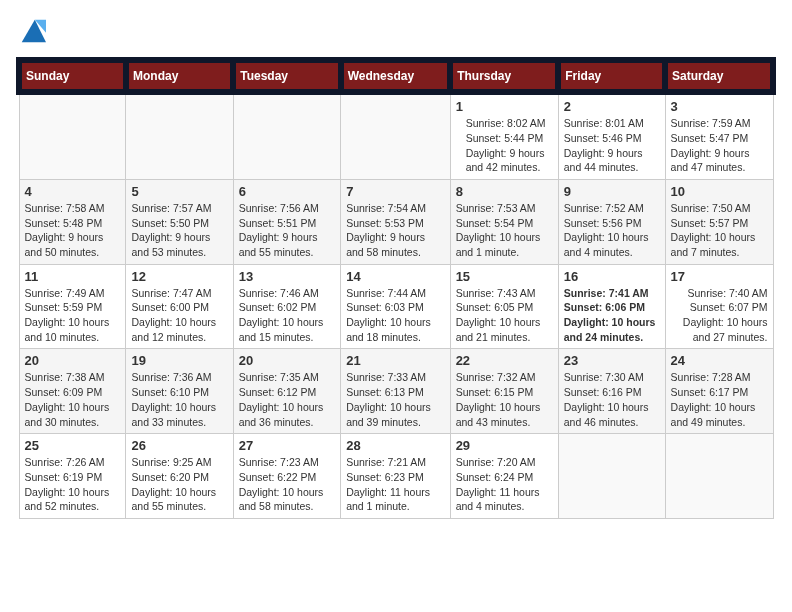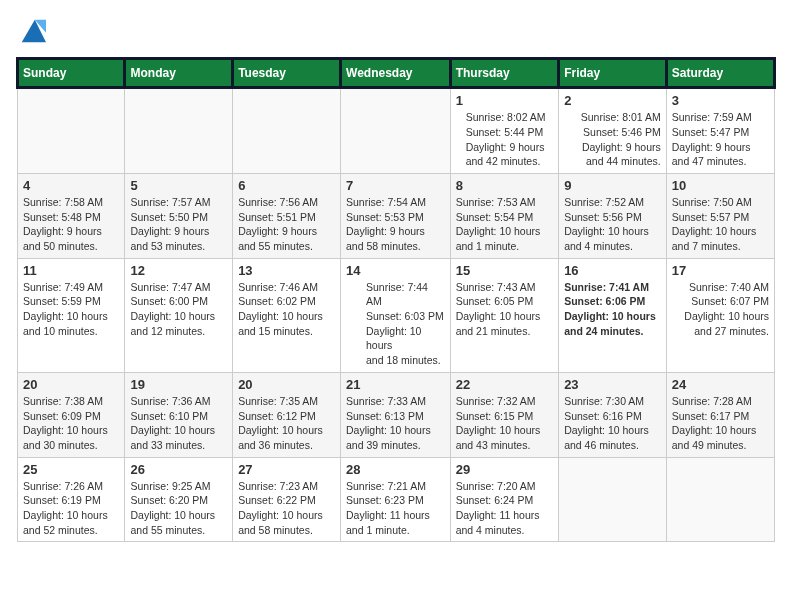--- a/index.html
+++ b/index.html
@@ -43,27 +43,27 @@
     .location {
       font-size: 16px;
       color: #555;
     }
     table {
       width: 100%;
       border-collapse: collapse;
       font-size: 11px;
     }
     thead th {
-      background: #15803d;
+      background: #7f1d1d;
       color: #fff;
       padding: 6px 4px;
       text-align: left;
       font-size: 12px;
       font-weight: bold;
-      border: 3px solid #0f172a;
+      border: 6px solid #0f172a;
     }
     tbody td {
       border: 1px solid #ccc;
       vertical-align: top;
       padding: 4px 5px;
       width: 113px;
       min-height: 80px;
       background: #fff;
     }
     .day-num {
@@ -128,21 +128,21 @@
         <td class="empty-cell"></td>
         <td>
           <div class="day-num">1</div>
           <div class="day-info" style="white-space: pre-line; margin-left: 10px;">Sunrise: 8:02 AM
 Sunset: 5:44 PM
 Daylight: 9 hours
 and 42 minutes.</div>
         </td>
         <td>
           <div class="day-num">2</div>
-          <div class="day-info" style="white-space: pre-line; text-align: right;">Sunrise: 8:01 AM
+          <div class="day-info" style="white-space: pre-line;">Sunrise: 8:01 AM
 Sunset: 5:46 PM
 Daylight: 9 hours
 and 44 minutes.</div>
         </td>
         <td>
           <div class="day-num">3</div>
           <div class="day-info" style="white-space: pre-line;">Sunrise: 7:59 AM
 Sunset: 5:47 PM
 Daylight: 9 hours
 and 47 minutes.</div>
@@ -216,21 +216,21 @@
         </td>
         <td>
           <div class="day-num">13</div>
           <div class="day-info" style="white-space: pre-line;">Sunrise: 7:46 AM
 Sunset: 6:02 PM
 Daylight: 10 hours
 and 15 minutes.</div>
         </td>
         <td>
           <div class="day-num">14</div>
-          <div class="day-info" style="white-space: pre-line; margin-left: 20px;">Sunrise: 7:44 AM
+          <div class="day-info" style="white-space: pre-line;">Sunrise: 7:44 AM
 Sunset: 6:03 PM
 Daylight: 10 hours
 and 18 minutes.</div>
         </td>
         <td>
           <div class="day-num">15</div>
           <div class="day-info" style="white-space: pre-line;">Sunrise: 7:43 AM
 Sunset: 6:05 PM
 Daylight: 10 hours
 and 21 minutes.</div>

